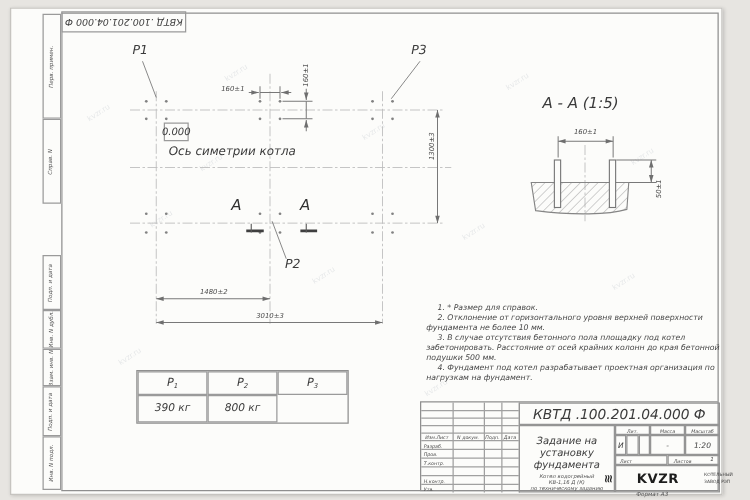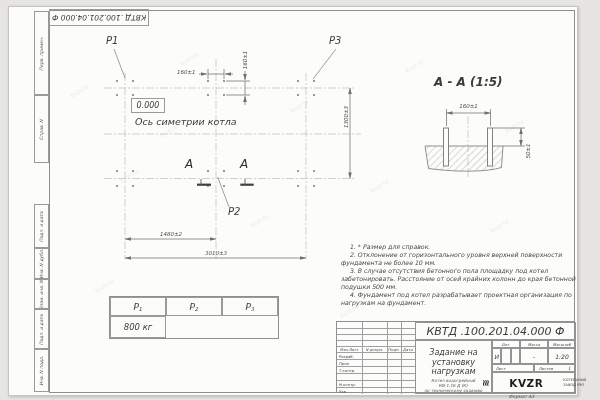--- a/index.html
+++ b/index.html
@@ -171,35 +171,35 @@
       <path d="M416,139 L494,139 L492.5,160.5 C478,164.8 450,165.5 419.5,161.5 Z" fill="url(#hatch)" stroke="#858585" stroke-width="0.9"></path>
       <rect x="434.5" y="121" width="5" height="38" fill="#fcfcfa" stroke="#777" stroke-width="0.9"></rect>
       <rect x="478.5" y="121" width="5" height="38" fill="#fcfcfa" stroke="#777" stroke-width="0.9"></rect>
     </g>
   </svg>
 
   <div class="abs it" style="left:97px;top:28px;font-size:10px">Р1</div>
   <div class="abs it" style="left:320px;top:28px;font-size:10px">Р3</div>
   <div class="abs it" style="left:219px;top:199px;font-size:10px">Р2</div>
 
-  <div class="abs" style="left:122px;top:91px;width:34px;height:15px;border:1px solid #9a9a9a;display:flex;align-items:center;justify-content:center">
+  <div class="abs" style="left:122px;top:91px;width:20px;height:15px;border:1px solid #9a9a9a;display:flex;align-items:center;justify-content:center">
     <span class="it" style="font-size:8px">0.000</span>
   </div>
   <div class="abs it" style="left:126px;top:109px;font-size:9.5px">Ось симетрии котла</div>
 
   <div class="dim" style="left:168px;top:62px">160±1</div>
   <div class="dim rot" style="left:226px;top:50px;width:20px;text-align:center">160±1</div>
   <div class="dim" style="left:151px;top:224px">1480±2</div>
   <div class="dim" style="left:196px;top:243px">3010±3</div>
   <div class="dim rot" style="left:325px;top:107px;width:24px;text-align:center">1300±3</div>
 
   <div class="secA" style="left:176px;top:150px">А</div>
   <div class="secA" style="left:231px;top:150px">А</div>
 
-  <div class="abs it" style="left:425px;top:68px;font-size:12px;font-weight:700">А - А (1:5)</div>
+  <div class="abs it" style="left:425px;top:68px;font-size:12px;font-weight:400">А - А (1:5)</div>
   <div class="dim" style="left:446px;top:96px;width:27px;text-align:center">160±1</div>
   <div class="dim rot" style="left:508px;top:141px;width:22px;text-align:center">50±1</div>
 
   <div class="notes">
     <p>1. * Размер для справок.</p>
     <p>2. Отклонение от горизонтального уровня верхней поверхности фундамента не более 10 мм.</p>
     <p>3. В случае отсутствия бетонного пола площадку под котел забетонировать. Расстояние от осей крайних колонн до края бетонной подушки 500 мм.</p>
     <p>4. Фундамент под котел разрабатывает проектная организация по нагрузкам на фундамент.</p>
   </div>
 
@@ -209,20 +209,21 @@
           <span class="ps">1</span>
         </div>
     <div class="cell hd">
           <span>Р</span>
           <span class="ps">2</span>
         </div>
     <div class="cell hd">
           <span>Р</span>
           <span class="ps">3</span>
         </div>
+    <div class="cell val">390 кг</div>
     <div class="cell val">800 кг</div>
   </div>
 
   <div class="tb">
 
     <div class="hl" style="top:6px"></div>
         <div class="hl" style="top:12px"></div>
         <div class="hl" style="top:18px"></div>
     <div class="hl" style="top:24px"></div>
         <div class="hl" style="top:30px"></div>
@@ -248,21 +249,21 @@
     <span class="lbl" style="left:2px;top:59.5px">Н.контр.</span>
     <span class="lbl" style="left:2px;top:66.5px">Утв.</span>
 
     <div class="tbcell" style="left:78px;top:0;width:161px;height:18px">
       <span class="it" style="font-size:11px">КВТД .100.201.04.000 Ф</span>
     </div>
 
     <div class="tbcell" style="left:78px;top:18px;width:77px;height:54px;flex-direction:column;justify-content:flex-end;padding-top:2px">
       <span class="it" style="font-size:8px;line-height:1.15">Задание на</span>
       <span class="it" style="font-size:8px;line-height:1.15">установку</span>
-      <span class="it" style="font-size:8px;line-height:1.15">нагрузкам</span>
+      <span class="it" style="font-size:8px;line-height:1.15">фундамента</span>
       <span class="it" style="font-size:4.2px;margin-top:2px;color:#555">Котел водогрейный</span>
       <span class="it" style="font-size:4.2px;color:#555">КВ-1,16 Д (К)</span>
       <span class="it" style="font-size:4.2px;color:#555">по техническому заданию</span>
     </div>
 
     <div class="tbcell" style="left:155px;top:18px;width:28px;height:8px">
           <span class="lbl" style="position:static">Лит.</span>
         </div>
     <div class="tbcell" style="left:183px;top:18px;width:28px;height:8px">
           <span class="lbl" style="position:static">Масса</span>

